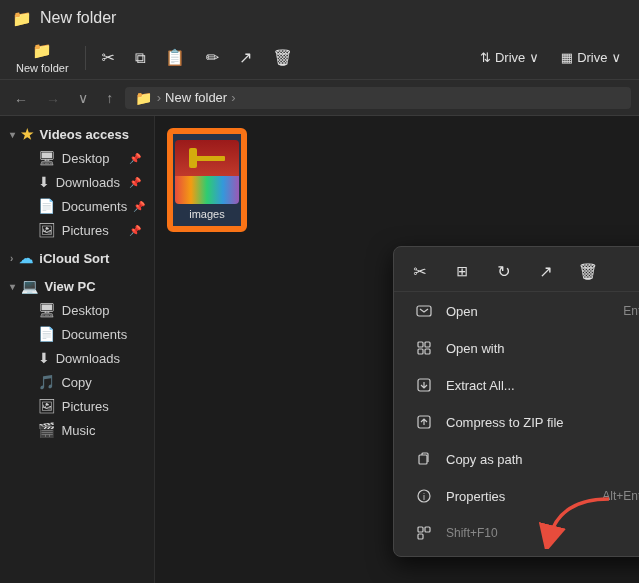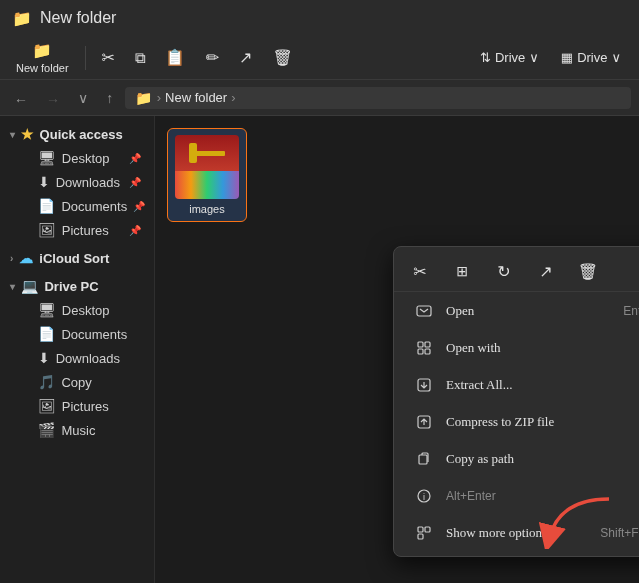--- a/index.html
+++ b/index.html
@@ -237,21 +237,21 @@
     .ctx-item-icon {
       width: 20px;
       height: 20px;
       display: flex;
       align-items: center;
       justify-content: center;
       font-size: 15px;
       color: #cccccc;
       flex-shrink: 0;
     }
-    .ctx-item-label { flex: 1; font-family: Liberation Serif, serif; }
+    .ctx-item-label { flex: 1; }
     .ctx-item-shortcut { font-size: 12px; color: #888; }
   </style>
 </head>
 <body>
 
 <div class="title-bar">
   <span style="font-size:16px;">📁</span>
   <span>New folder</span>
 </div>
 
@@ -306,21 +306,21 @@
   </div>
 </div>
 
 <div class="main">
 
   <div class="sidebar">
 
     <div class="sidebar-section">
       <span class="sidebar-chevron">▾</span>
       <span style="color:#f5c542;font-size:14px;">★</span>
-      <span>Quick access</span>
+      <span>Videos access</span>
     </div>
     <div class="sidebar-sub">
       <div class="sidebar-item">
         <span class="sidebar-icon">🖥</span>
         <span>Desktop</span>
         <span class="pin-icon">📌</span>
       </div>
       <div class="sidebar-item">
         <span class="sidebar-icon">⬇</span>
         <span>Downloads</span>
@@ -340,21 +340,21 @@
 
     <div class="sidebar-section" style="margin-top:4px;">
       <span class="sidebar-chevron">›</span>
       <span style="font-size:14px;color:#5ac8fa;">☁</span>
       <span>iCloud Sort</span>
     </div>
 
     <div class="sidebar-section" style="margin-top:4px;">
       <span class="sidebar-chevron">▾</span>
       <span style="font-size:14px;color:#5ac8fa;">💻</span>
-      <span>Drive PC</span>
+      <span>View PC</span>
     </div>
     <div class="sidebar-sub">
       <div class="sidebar-item">
         <span class="sidebar-icon">🖥</span>
         <span>Desktop</span>
       </div>
       <div class="sidebar-item">
         <span class="sidebar-icon">📄</span>
         <span>Documents</span>
       </div>
@@ -372,21 +372,21 @@
       </div>
       <div class="sidebar-item">
         <span class="sidebar-icon">🎬</span>
         <span>Music</span>
       </div>
     </div>
   </div>
 
   <div class="content">
     
-    <div class="file-item" style="border: 1px solid #f97316; background:#253348;">
+    <div class="file-item" style="border: 6px solid #f97316; background:#253348;">
 
       <div style="width:64px;height:64px;border-radius:4px;overflow:hidden;position:relative;">
 
         <div style="width:100%;height:36px;background:linear-gradient(180deg,#9B1A1A 0%,#C0392B 100%);position:relative;">
 
           <div style="position:absolute;left:14px;top:8px;width:8px;height:20px;background:#D4AC0D;border-radius:2px;"></div>
           <div style="position:absolute;left:14px;top:16px;width:36px;height:5px;background:#D4AC0D;border-radius:1px;"></div>
         </div>
 
         <div style="width:100%;height:28px;background:linear-gradient(90deg,#e74c3c 0%,#f39c12 25%,#2ecc71 50%,#3498db 75%,#9b59b6 100%);"></div>
@@ -459,32 +459,32 @@
         <span class="ctx-item-label">Copy as path</span>
       </div>
 
       <div class="ctx-item">
         <div class="ctx-item-icon">
           <svg width="16" height="16" viewBox="0 0 16 16">
               <circle cx="8" cy="8" r="6" fill="none" stroke="#ccc" stroke-width="1.2"></circle>
               <text x="7" y="12" fill="#ccc" font-size="9" font-family="sans-serif">i</text>
             </svg>
         </div>
+        <span class="ctx-item-label">Properties</span>
         <span class="ctx-item-shortcut">Alt+Enter</span>
       </div>
 
       <div class="ctx-item">
         <div class="ctx-item-icon">
           <svg width="16" height="16" viewBox="0 0 16 16">
               <rect x="2" y="2" width="5" height="5" rx="1" fill="none" stroke="#ccc" stroke-width="1.2"></rect>
               <rect x="9" y="2" width="5" height="5" rx="1" fill="none" stroke="#ccc" stroke-width="1.2"></rect>
               <rect x="2" y="9" width="5" height="5" rx="1" fill="none" stroke="#ccc" stroke-width="1.2"></rect>
             </svg>
         </div>
-        <span class="ctx-item-label">Show more options</span>
         <span class="ctx-item-shortcut">Shift+F10</span>
       </div>
     </div>
 
     
     <div style="position:absolute;bottom:30px;right:20px;z-index:200;">
       <svg width="80" height="60" viewBox="0 0 80 60">
         <defs>
           <marker id="arrowhead" markerWidth="8" markerHeight="8" refX="4" refY="4" orient="auto">
             <path d="M0,0 L8,4 L0,8 Z" fill="#e74c3c"></path>

